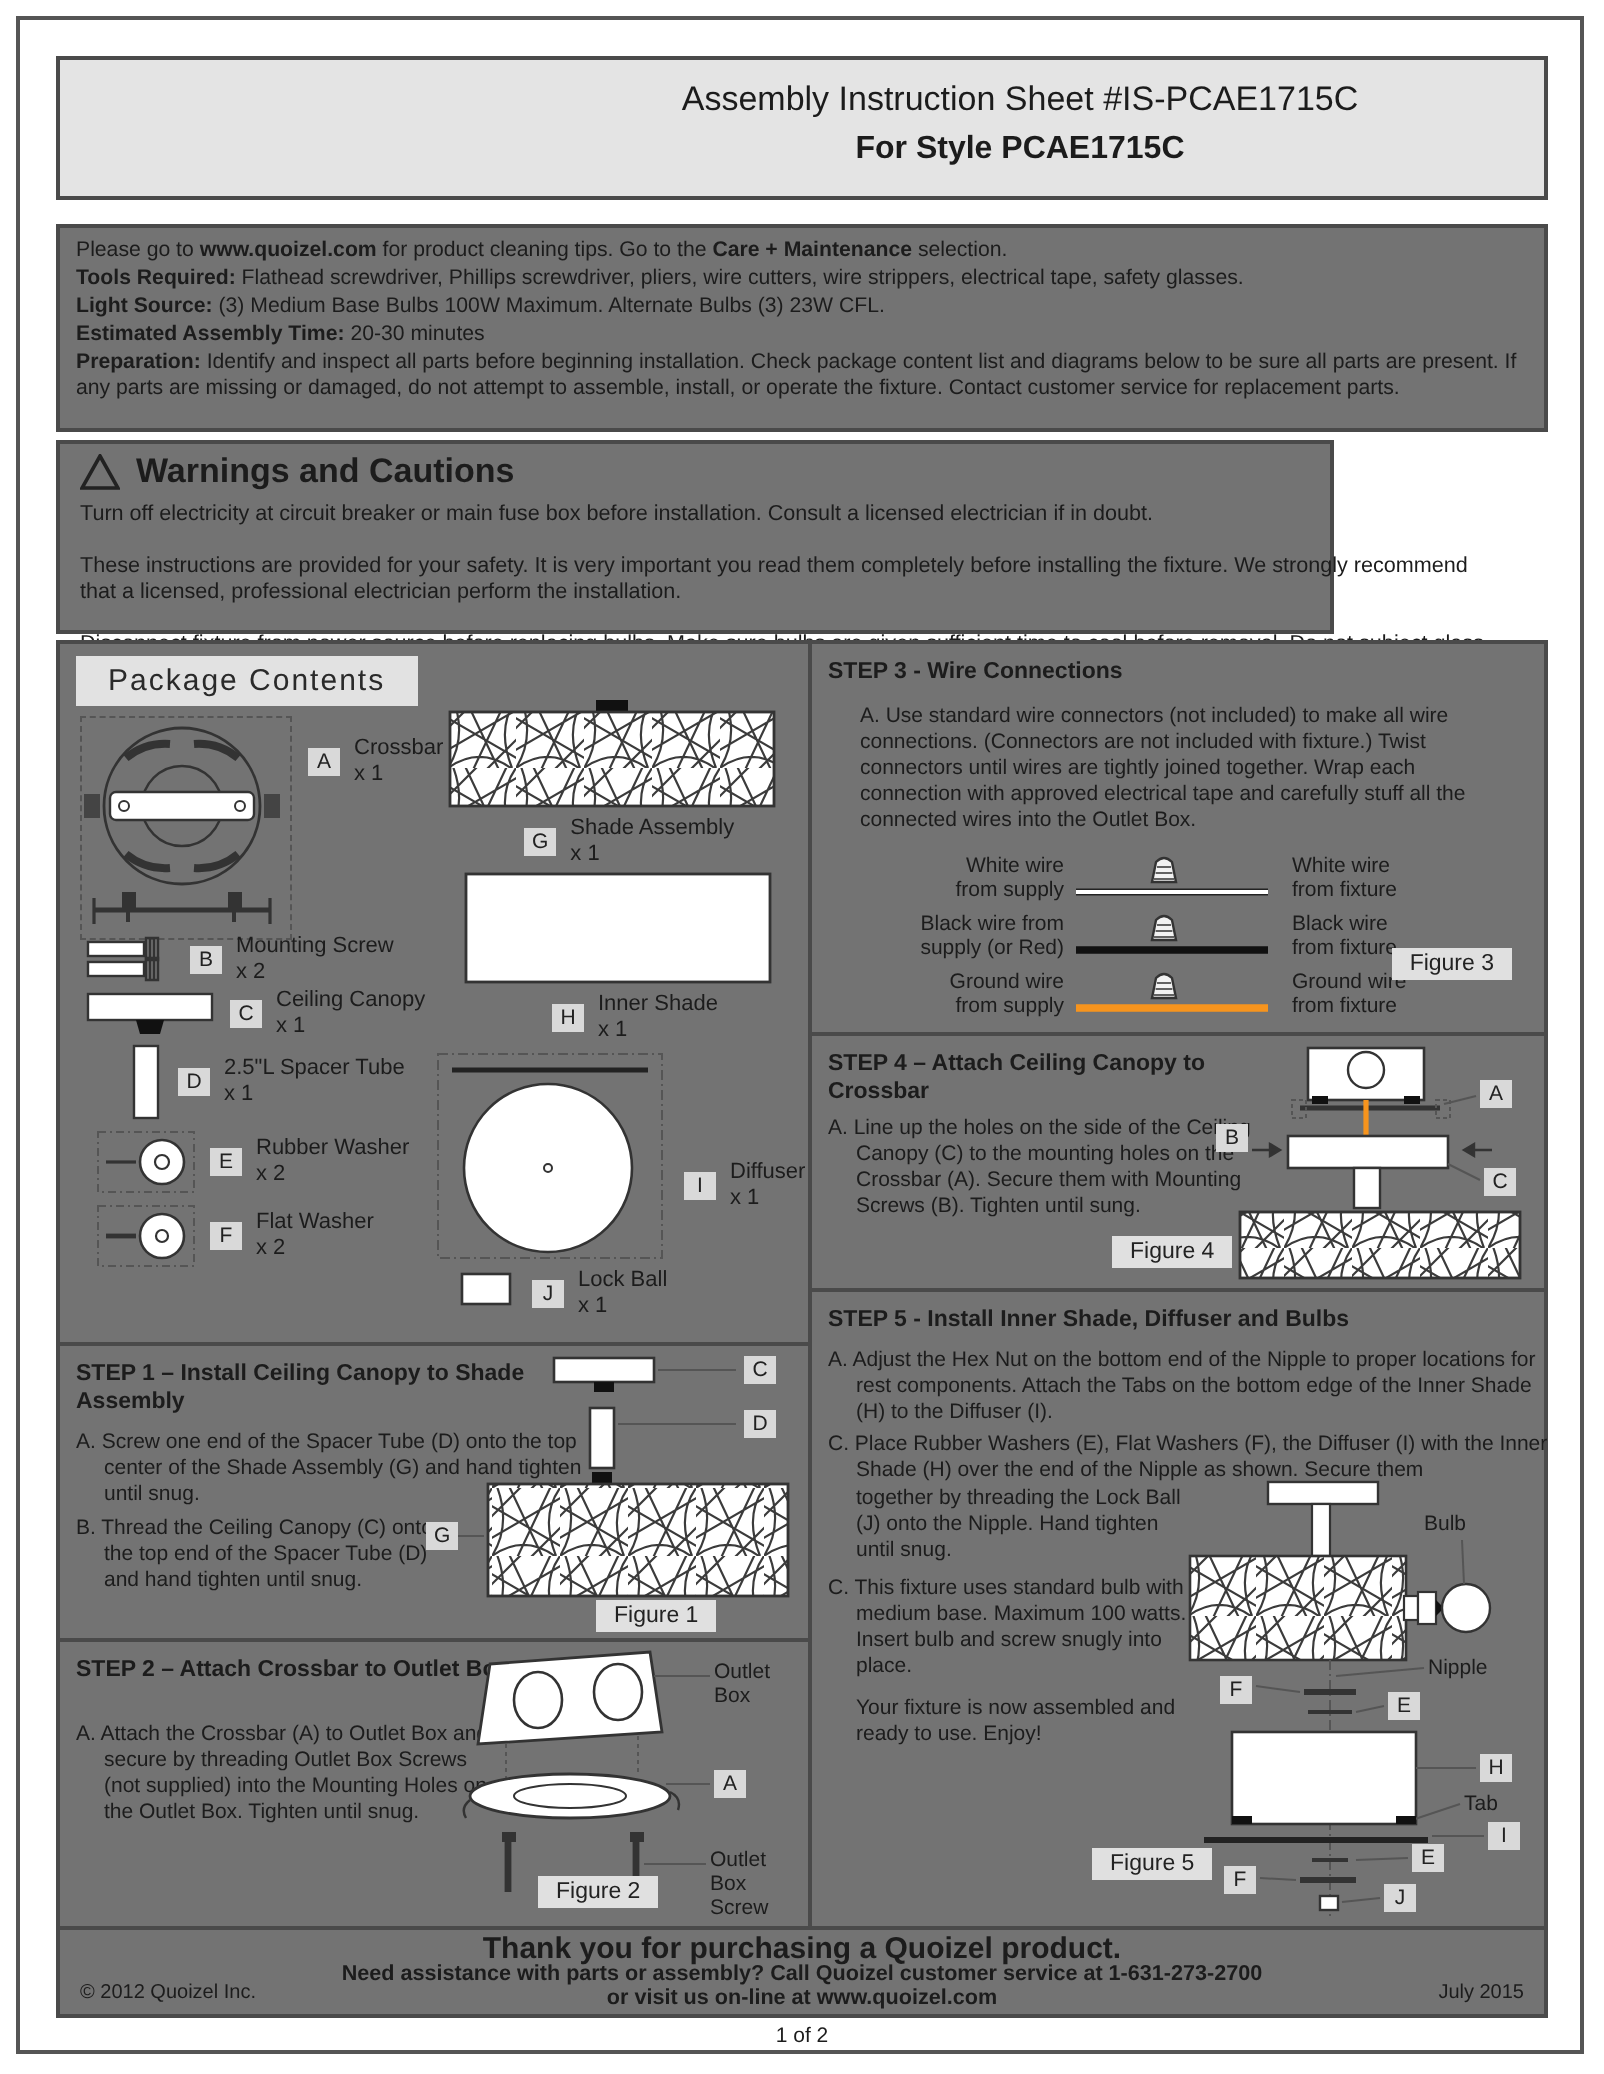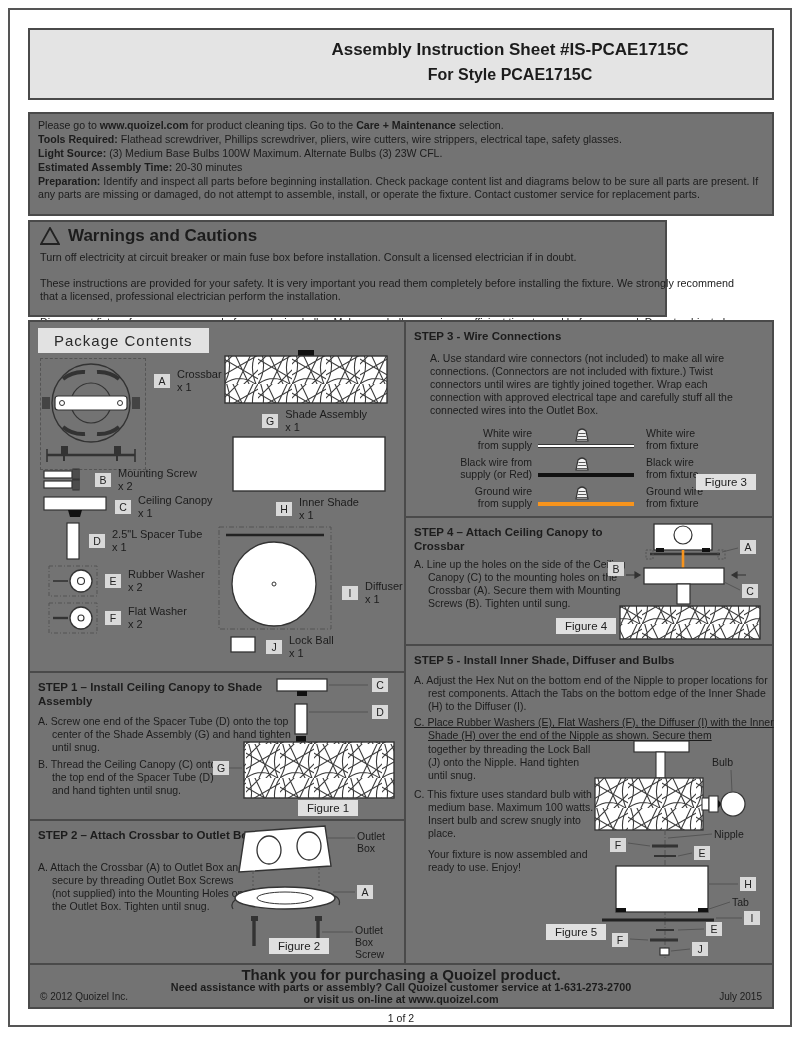--- a/index.html
+++ b/index.html
@@ -10,21 +10,21 @@
   .hang{padding-left:14px;text-indent:-14px;}
   .stephead{font-size:11.5px;font-weight:bold;line-height:14px;}
   .badge{display:inline-block;background:#d9d9d9;color:#222;font-size:10.5px;line-height:14px;padding:0 4px;min-width:8px;text-align:center;}
   .figlabel{display:inline-block;background:#e0e0e0;font-size:11.5px;padding:2px 9px;color:#222;}
   .prelines{white-space:pre-line;}
   .abs{position:absolute;}
   
   .hdr{background:#e4e4e4;}
   .logo{font-family:"Liberation Serif",serif;font-size:23px;letter-spacing:6px;color:#2a2a2a;}
   .addr{font-size:7.5px;line-height:9px;letter-spacing:.5px;color:#333;}
-  .title1{font-size:17px;font-weight:700;text-align:center;}
+  .title1{font-size:17px;font-weight:400;text-align:center;}
   .title2{font-size:16px;font-weight:bold;text-align:center;margin-top:6px;}
   
   .intro p{margin:0 0 .5px 0;font-size:10.6px;line-height:13.4px;}
   
   .warnhead{font-size:17px;font-weight:bold;display:flex;align-items:center;gap:8px;}
   .warnbox p{margin:0 0 12px 0;font-size:10.8px;line-height:13.5px;}
   .pkgtitle{display:inline-block;background:#e2e2e2;font-size:15px;letter-spacing:1px;padding:4px 16px;color:#2a2a2a;}
   .plabel{font-size:11px;line-height:13px;}
   .prow{position:absolute;display:flex;align-items:center;gap:7px;}
   .wirerow{display:flex;align-items:center;margin-bottom:3px;}
@@ -358,21 +358,21 @@
     </svg>
     <span class="badge abs" style="left:132px;top:18px;">A</span>
     <span class="badge abs" style="left:0px;top:40px;">B</span>
     <span class="badge abs" style="left:134px;top:62px;">C</span>
   </div>
 </div>
 
 <div class="box" style="left:404px;top:644px;width:370px;height:321px;">
   <div class="abs stephead" style="left:8px;top:7px;">STEP 5 - Install Inner Shade, Diffuser and Bulbs</div>
   <div class="abs t hang" style="left:8px;top:28px;width:352px;">A. Adjust the Hex Nut on the bottom end of the Nipple to proper locations for rest components. Attach the Tabs on the bottom edge of the Inner Shade (H) to the Diffuser (I).</div>
-  <div class="abs t hang" style="left:8px;top:70px;width:352px;text-decoration:underline;">C. Place Rubber Washers (E), Flat Washers (F), the Diffuser (I) with the Inner Shade (H) over the end of the Nipple as shown. Secure them</div>
+  <div class="abs t hang" style="left:8px;top:70px;width:352px;">C. Place Rubber Washers (E), Flat Washers (F), the Diffuser (I) with the Inner Shade (H) over the end of the Nipple as shown. Secure them</div>
   <div class="abs t" style="left:22px;top:97px;width:172px;">together by threading the Lock Ball (J) onto the Nipple. Hand tighten until snug.</div>
   <div class="abs t hang" style="left:8px;top:142px;width:172px;">C. This fixture uses standard bulb with medium base. Maximum 100 watts. Insert bulb and screw snugly into place.</div>
   <div class="abs t" style="left:22px;top:202px;width:172px;">Your fixture is now assembled and ready to use. Enjoy!</div>
   <span class="figlabel abs" style="left:140px;top:278px;">Figure 5</span>
   <div class="abs" style="right:8px;top:94px;width:170px;height:222px;">
     <svg width="170" height="222" viewBox="0 0 170 222">
       <defs>
         <pattern id="pat5" width="34" height="34" patternUnits="userSpaceOnUse">
           <rect width="34" height="34" fill="#fff"></rect>
           <path d="M-2 26 L36 4 M-2 8 L36 30 M8 -2 L26 36 M30 -2 L12 36 M-2 16 L16 -2 M18 36 L36 18 M0 34 Q17 22 34 36 M2 -2 Q10 18 0 34 M34 0 Q24 14 32 34" stroke="#3b3b3b" stroke-width="1.1" fill="none"></path>

